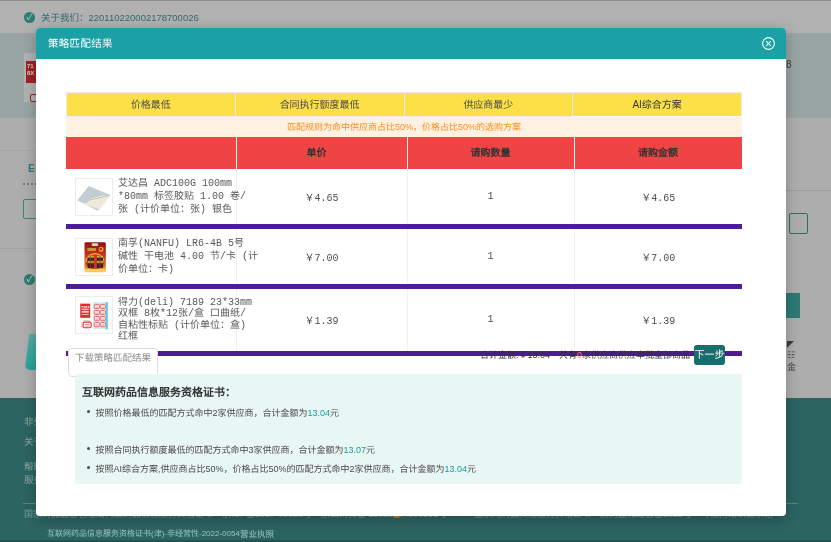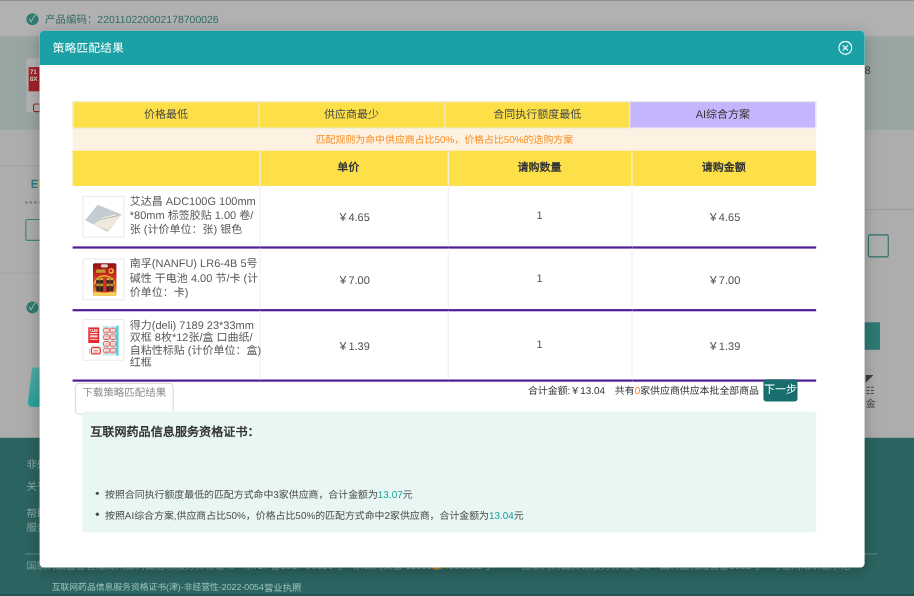--- a/index.html
+++ b/index.html
@@ -37,28 +37,28 @@
 #fbot{left:0;top:540px;width:831px;height:2px;background:#235350;}
 
 #modal{left:36px;top:28px;width:750px;height:488px;background:#fff;border-radius:4px;box-shadow:0 3px 14px rgba(0,0,0,0.25);}
 #mhead{left:0;top:0;width:750px;height:31px;background:#1aa0a5;border-radius:4px 4px 0 0;}
 #mtitle{left:12px;top:7px;font-size:10.5px;color:#fff;letter-spacing:0.3px;}
 #mclose{left:726px;top:9px;width:13px;height:13px;}
 
 #tabs{left:30px;top:64px;width:676px;height:25px;display:flex;}
 #tabs .tab{flex:1;background:#fde047;border:1px solid #ececec;border-left:none;font-size:10px;color:#4a4a4a;text-align:center;line-height:24px;}
 #tabs .tab:first-child{border-left:1px solid #ececec;}
-#tabs .tab.act{background:#c4b5fd;border-bottom:1px solid #fff;color:#333;}
+#tabs .tab.act{background:#fde047;border-bottom:1px solid #fff;color:#333;}
 #notice{left:30px;top:89px;width:676px;height:20px;background:#fdf1e2;color:#f98e1f;font-size:9px;text-align:center;line-height:20px;}
 
-#thead{left:30px;top:109px;width:676px;height:32px;background:#fde047;}
+#thead{left:30px;top:109px;width:676px;height:32px;background:#ef4444;}
 .th{position:absolute;top:0;height:32px;line-height:32px;font-size:10px;font-weight:bold;color:#333;text-align:center;}
 .colline{position:absolute;top:0;width:1px;height:100%;background:#eef3f3;}
 table#rows{position:absolute;left:30px;top:141px;width:676px;border-collapse:collapse;table-layout:fixed;}
-table#rows td{border-bottom:2px solid #4c1d95;border-right:1px solid #f0f0f0;vertical-align:middle;font-size:10px;color:#4d4d4d;text-align:center;}
+table#rows td{border-bottom:5px solid #4c1d95;border-right:1px solid #f0f0f0;vertical-align:middle;font-size:10px;color:#4d4d4d;text-align:center;font-family:Liberation Mono, monospace;}
 table#rows td:last-child{border-right:none;}
 table#rows td.pcell{text-align:left;padding:8px 6px 8px 9px;}
 .pwrap{display:flex;align-items:center;}
 .pimg{width:38px;height:38px;border:1px solid #ececec;flex:none;margin-right:5px;background:#fff;}
 .ptx{font-size:10px;line-height:13px;color:#595959;white-space:nowrap;}
 
 #dlbtn{left:32px;top:320px;width:90px;height:29px;border:1px solid #dcdcdc;border-radius:4px;font-size:9.5px;color:#8c8c8c;text-align:center;line-height:17px;background:#fff;}
 #sumline{left:0px;top:320px;width:654px;text-align:right;font-size:9px;color:#333;}
 #nextbtn{left:658px;top:317px;width:31px;height:20px;background:#176e6d;border-radius:3px;color:#fff;font-size:10px;text-align:center;line-height:20px;}
 
@@ -68,21 +68,21 @@
 .bl::before{content:"";position:absolute;left:-9px;top:4.5px;width:3px;height:3px;border-radius:50%;background:#4a4a4a;}
 .tn{color:#19a09a;}
 .orange{color:#ff7a1f;}
 </style>
 </head>
 <body>
 
 <div class="abs" id="topline"></div>
 <div class="abs" id="topbar"></div>
 <div class="abs" id="crumb-ck">✓</div>
-<div class="abs" id="crumb-tx">产品编码：220110220002178700026</div>
+<div class="abs" id="crumb-tx">关于我们：220110220002178700026</div>
 <div class="abs" id="greenband"></div>
 <div class="abs" id="lcard"></div>
 <div class="abs" id="lred">71<br>8X</div>
 <div class="abs" id="lredo"></div>
 <div class="abs" id="r8">8</div>
 <div class="abs" id="lE"></div>
 <div class="abs" style="left:28px;top:162px;font-size:11px;font-weight:bold;color:#2c7f7f;font-family:'Liberation Sans',sans-serif;">E</div>
 <div class="abs" style="left:34px;top:164px;width:2px;height:8px;background:#b8a98c;"></div>
 <div class="abs" id="lbox"></div>
 <div class="abs" id="lck2">✓</div>
@@ -111,22 +111,22 @@
 
 <div class="abs" id="modal">
   <div class="abs" id="mhead"></div>
   <div class="abs" id="mtitle">策略匹配结果</div>
   <svg class="abs" id="mclose" viewBox="0 0 13 13">
     <circle cx="6.5" cy="6.5" r="5.9" fill="none" stroke="#fff" stroke-width="1.1"></circle>
     <path d="M4.2 4.2 L8.8 8.8 M8.8 4.2 L4.2 8.8" stroke="#fff" stroke-width="1.1"></path>
   </svg>
   <div class="abs" id="tabs">
     <div class="tab">价格最低</div>
+    <div class="tab">合同执行额度最低</div>
     <div class="tab">供应商最少</div>
-    <div class="tab">合同执行额度最低</div>
     <div class="tab act">AI综合方案</div>
   </div>
   <div class="abs" id="notice">匹配规则为命中供应商占比50%，价格占比50%的选购方案</div>
   <div class="abs" id="thead">
     <div class="colline" style="left:170px;"></div>
     <div class="colline" style="left:341px;"></div>
     <div class="colline" style="left:508px;"></div>
     <div class="th" style="left:165px;width:171px;">单价</div>
     <div class="th" style="left:341px;width:167px;">请购数量</div>
     <div class="th" style="left:508px;width:168px;">请购金额</div>
@@ -250,16 +250,17 @@
           <td>1</td>
           <td>￥1.39</td>
     </tr>
   </tbody>
     </table>
   <div class="abs" id="dlbtn">下载策略匹配结果</div>
   <div class="abs" id="sumline">合计金额:￥13.04　共有<span class="orange">0</span>家供应商供应本批全部商品</div>
   <div class="abs" id="nextbtn">下一步</div>
   <div class="abs" id="refbox">
     <div class="rt">互联网药品信息服务资格证书：</div>
+    <div class="bl" style="top:31.5px;">按照价格最低的匹配方式命中2家供应商，合计金额为<span class="tn">13.04</span>元</div>
     <div class="bl" style="top:68.5px;">按照合同执行额度最低的匹配方式命中3家供应商，合计金额为<span class="tn">13.07</span>元</div>
     <div class="bl" style="top:87.5px;">按照AI综合方案,供应商占比50%，价格占比50%的匹配方式命中2家供应商，合计金额为<span class="tn">13.04</span>元</div>
   </div>
 </div>
 
 </body></html>

